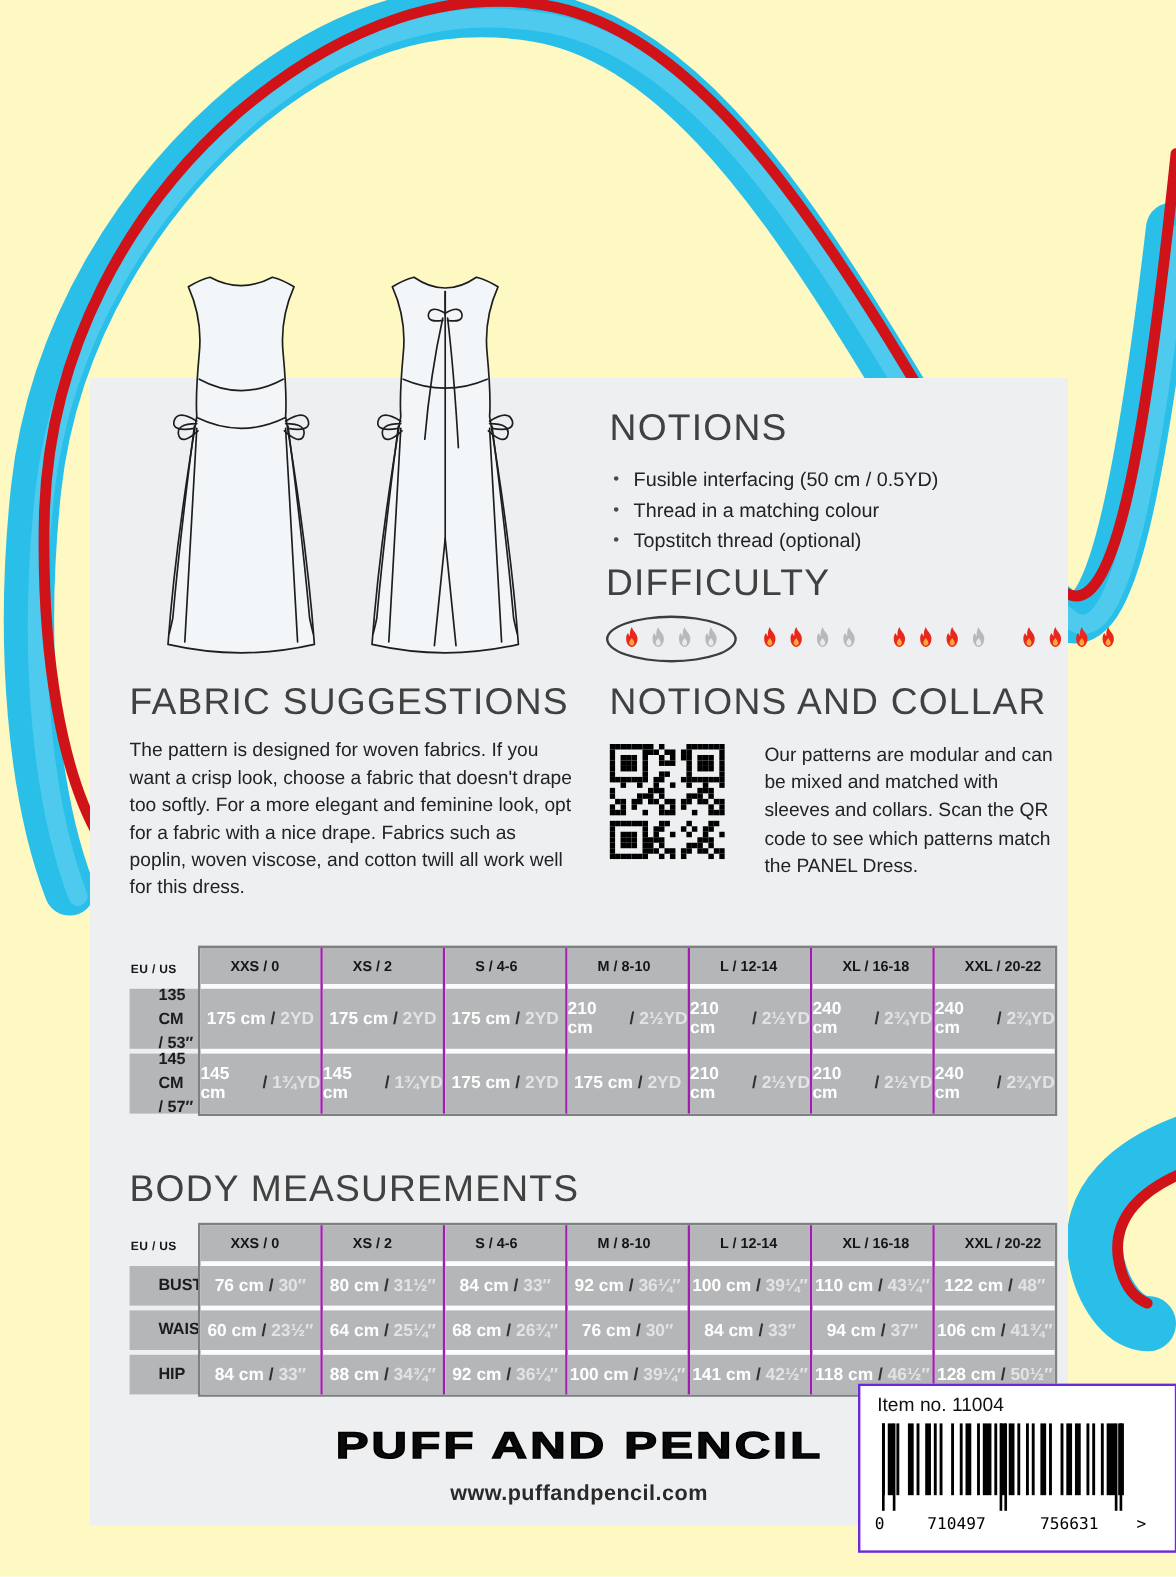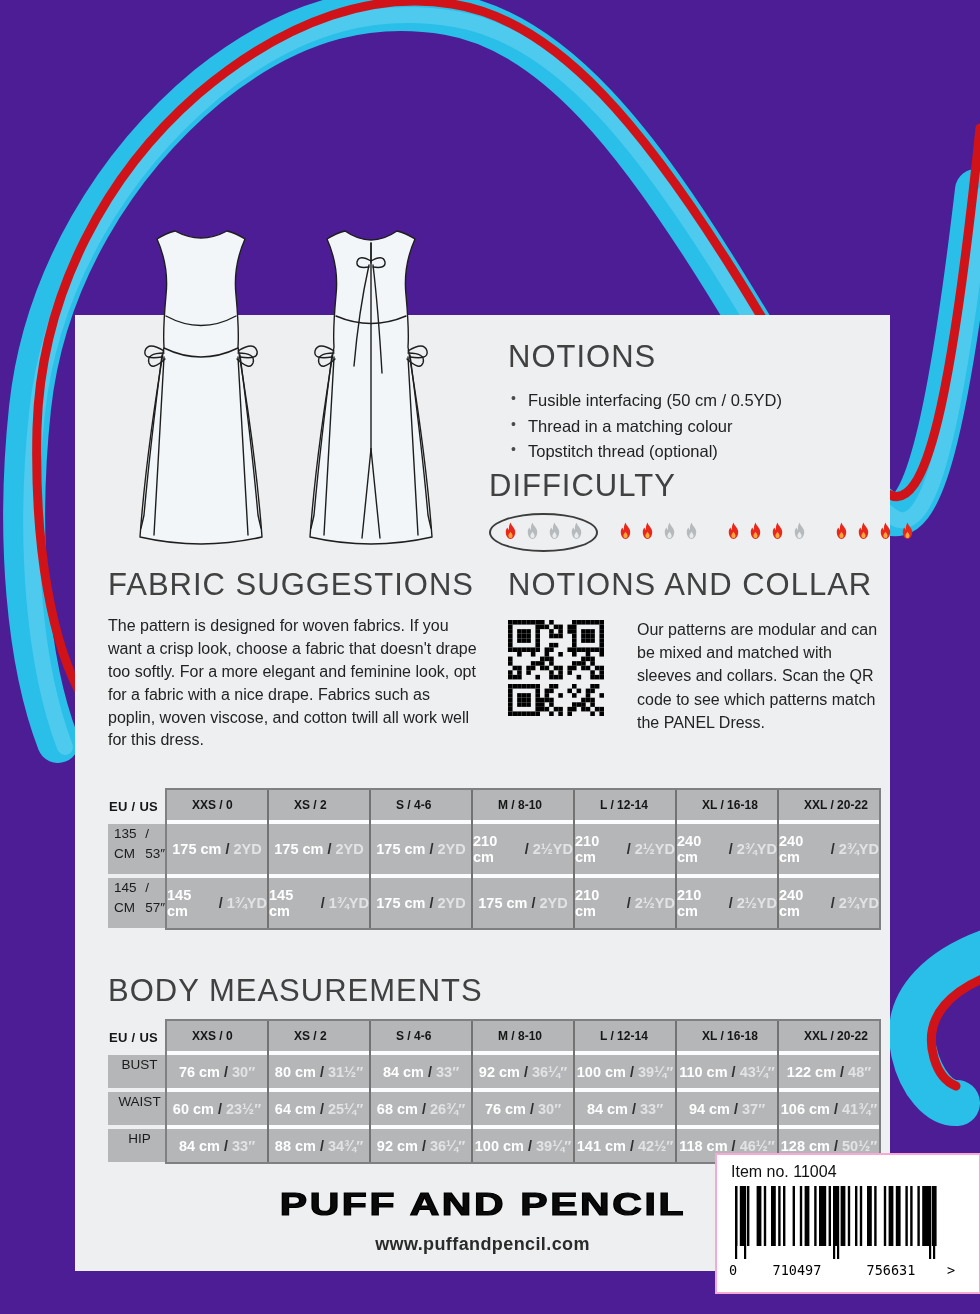--- a/index.html
+++ b/index.html
@@ -1,70 +1,70 @@
 <!DOCTYPE html>
 <html><head>
 <meta charset="utf-8">
 <style>
   html,body{margin:0;padding:0;background:#fff;}
-  .page{position:relative;width:980px;height:1314px;background:#4c1d95;overflow:hidden;
+  .page{position:relative;width:980px;height:1314px;background:#fef9c3;overflow:hidden;
         font-family:"Liberation Sans",sans-serif;}
   .swirl{position:absolute;left:0;top:0;z-index:0;}
   .card{position:absolute;left:75px;top:315px;width:815px;height:956px;background:#edeff1;z-index:1;}
   .dresses{position:absolute;left:105px;top:213px;z-index:2;}
 
   h2.heading{font-size:31px;font-weight:400;color:#414141;letter-spacing:1px;margin:0;}
 
   .notions{position:absolute;left:433px;top:24px;}
   .notions ul{list-style:none;margin:13px 0 0;padding:0;}
   .notions li{font-size:16.5px;color:#222;line-height:1.55;padding-left:20px;position:relative;}
   .notions li::before{content:"\2022";position:absolute;left:3px;top:0;color:#4a4a4a;font-size:14px;}
 
-  .difficulty{position:absolute;left:414px;top:153px;}
+  .difficulty{position:absolute;left:430px;top:153px;}
   .dscale{display:flex;align-items:center;gap:13px;margin-top:9px;}
   .fgroup{display:flex;gap:1px;align-items:center;padding:5px 4px;}
   .fgroup.circled{border:2px solid #3d3d3d;border-radius:50%;padding:6px 9px;}
   .flame{width:21px;height:23px;display:block;}
 
   .fsug{position:absolute;left:33px;top:252px;width:372px;}
   .fsug p{margin:12px 0 0;font-size:16px;line-height:1.43;color:#232323;}
 
   .sleeves{position:absolute;left:433px;top:252px;width:380px;}
   .sleeves .row{display:flex;gap:33px;margin-top:17px;}
   .qr{width:96px;height:96px;flex:none;background:#fff0;}
   .sleeves p{margin:-2px 0 0;font-size:16px;line-height:1.45;color:#232323;width:256px;}
 
   .freq{position:absolute;left:33px;top:463px;}
   .bmeas{position:absolute;left:33px;top:658px;}
   .ptable{display:flex;margin-top:10px;width:773px;}
   .lcol{width:57px;flex:none;display:flex;flex-direction:column;padding-top:2px;}
-  .corner{font-size:13px;font-weight:700;color:#161616;display:flex;align-items:flex-end;padding:0 0 6px 1px;letter-spacing:.3px;}
-  .lcell{background:#b4b6b8;margin-top:4px;padding-left:6px;display:flex;flex-direction:row;
-         justify-content:center;font-weight:400;font-size:13.5px;color:#1c1c1c;line-height:1.5;}
+  .corner{font-size:10px;font-weight:700;color:#161616;display:flex;align-items:flex-end;padding:0 0 6px 1px;letter-spacing:.3px;}
+  .lcell{background:#b4b6b8;margin-top:4px;padding-left:24px;display:flex;flex-direction:column;
+         justify-content:center;font-weight:700;font-size:13.5px;color:#1c1c1c;line-height:1.5;}
   .dregion{flex:1;display:flex;border:2px solid #7e8082;background:#fbfcfd;}
-  .dcol{flex:1;border-left:2px solid #737373;display:flex;flex-direction:column;}
+  .dcol{flex:1;border-left:2px solid #a21caf;display:flex;flex-direction:column;}
   .dcol:first-child{border-left:none;}
   .hcell{background:#b4b6b8;display:flex;align-items:center;padding-left:25px;font-size:12px;font-weight:700;color:#161616;}
   .dcell{background:#b4b6b8;margin-top:4px;display:flex;align-items:center;justify-content:center;
          font-size:14.5px;font-weight:700;}
   .dcell b{color:#fff;font-weight:700;}
   .dcell i{color:#2e2e30;font-style:normal;margin:0 4px;}
   .dcell em{color:#e2e3e4;font-style:normal;}
   .t1 .hcell,.t1 .corner{height:30px;box-sizing:border-box;}
   .t1 .lcell,.t1 .dcell{height:50px;}
   .t2 .hcell,.t2 .corner{height:30px;box-sizing:border-box;}
   .t2 .lcell,.t2 .dcell{height:33px;}
 
   .brand{position:absolute;left:0;top:872px;width:100%;text-align:center;}
   .brand .logo{display:inline-block;font-size:31px;font-weight:700;color:#0a0a0a;letter-spacing:2px;
                transform:scaleX(1.32);-webkit-text-stroke:1.2px #000;}
   .brand .site{margin-top:11px;font-size:18px;font-weight:700;color:#2a2a2a;letter-spacing:.4px;}
 
   .itembox{position:absolute;left:715px;top:1153px;width:266px;height:141px;background:#fff;
-           border:2px solid #f9a8d4;z-index:3;box-sizing:border-box;padding:8px 0 0 14px;}
+           border:2px solid #6d28d9;z-index:3;box-sizing:border-box;padding:8px 0 0 14px;}
   .itemlabel{font-size:16px;color:#101010;}
   .barcode{position:relative;margin-top:5px;width:232px;height:96px;}
   .barcode svg{display:block;}
   .bd{position:absolute;top:76px;font-family:"DejaVu Sans Mono",monospace;font-size:13.5px;color:#000;}
   .bd.d0{left:-2px;}
   .bd.g1{left:24px;width:84px;text-align:center;}
   .bd.g2{left:118px;width:84px;text-align:center;}
   .bd.de{left:216px;}
 </style>
 </head>

